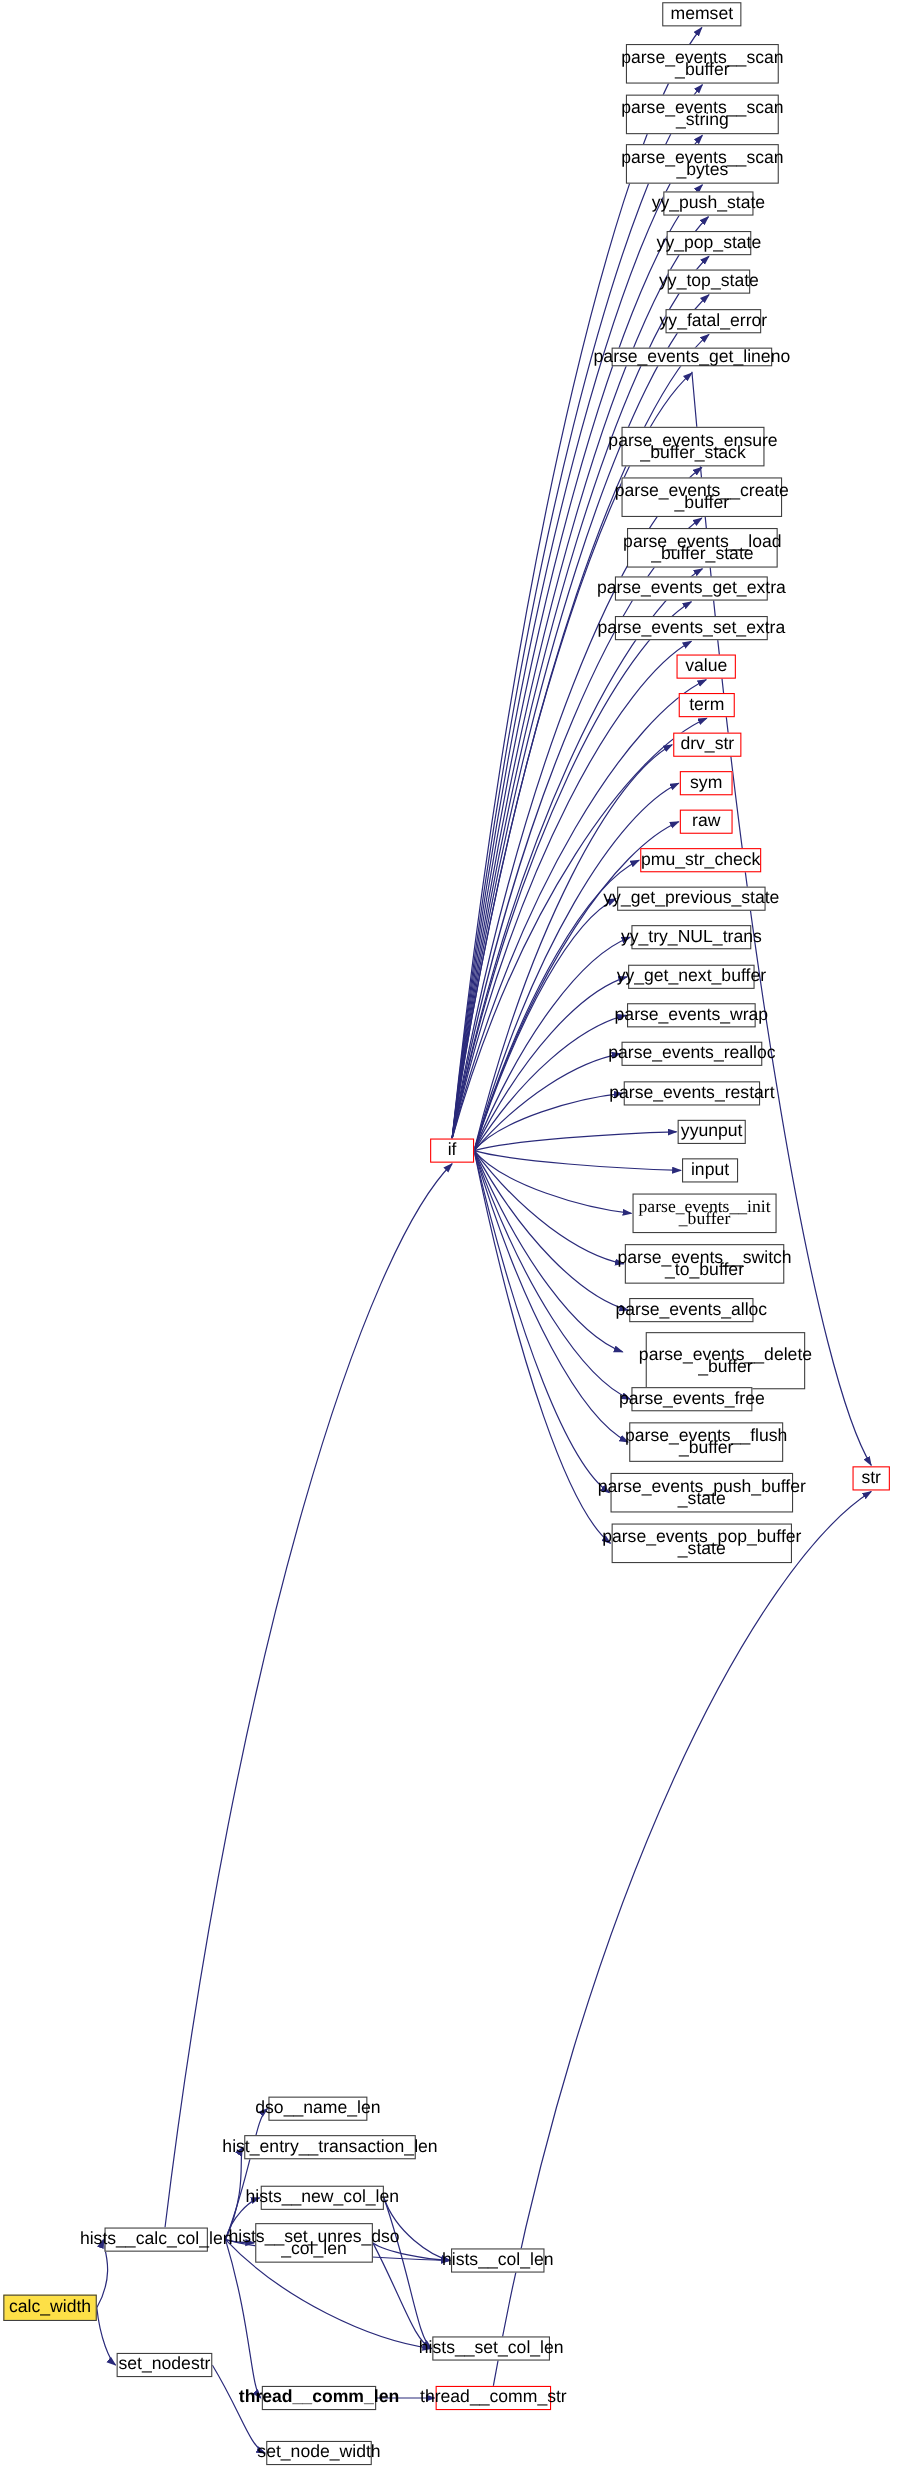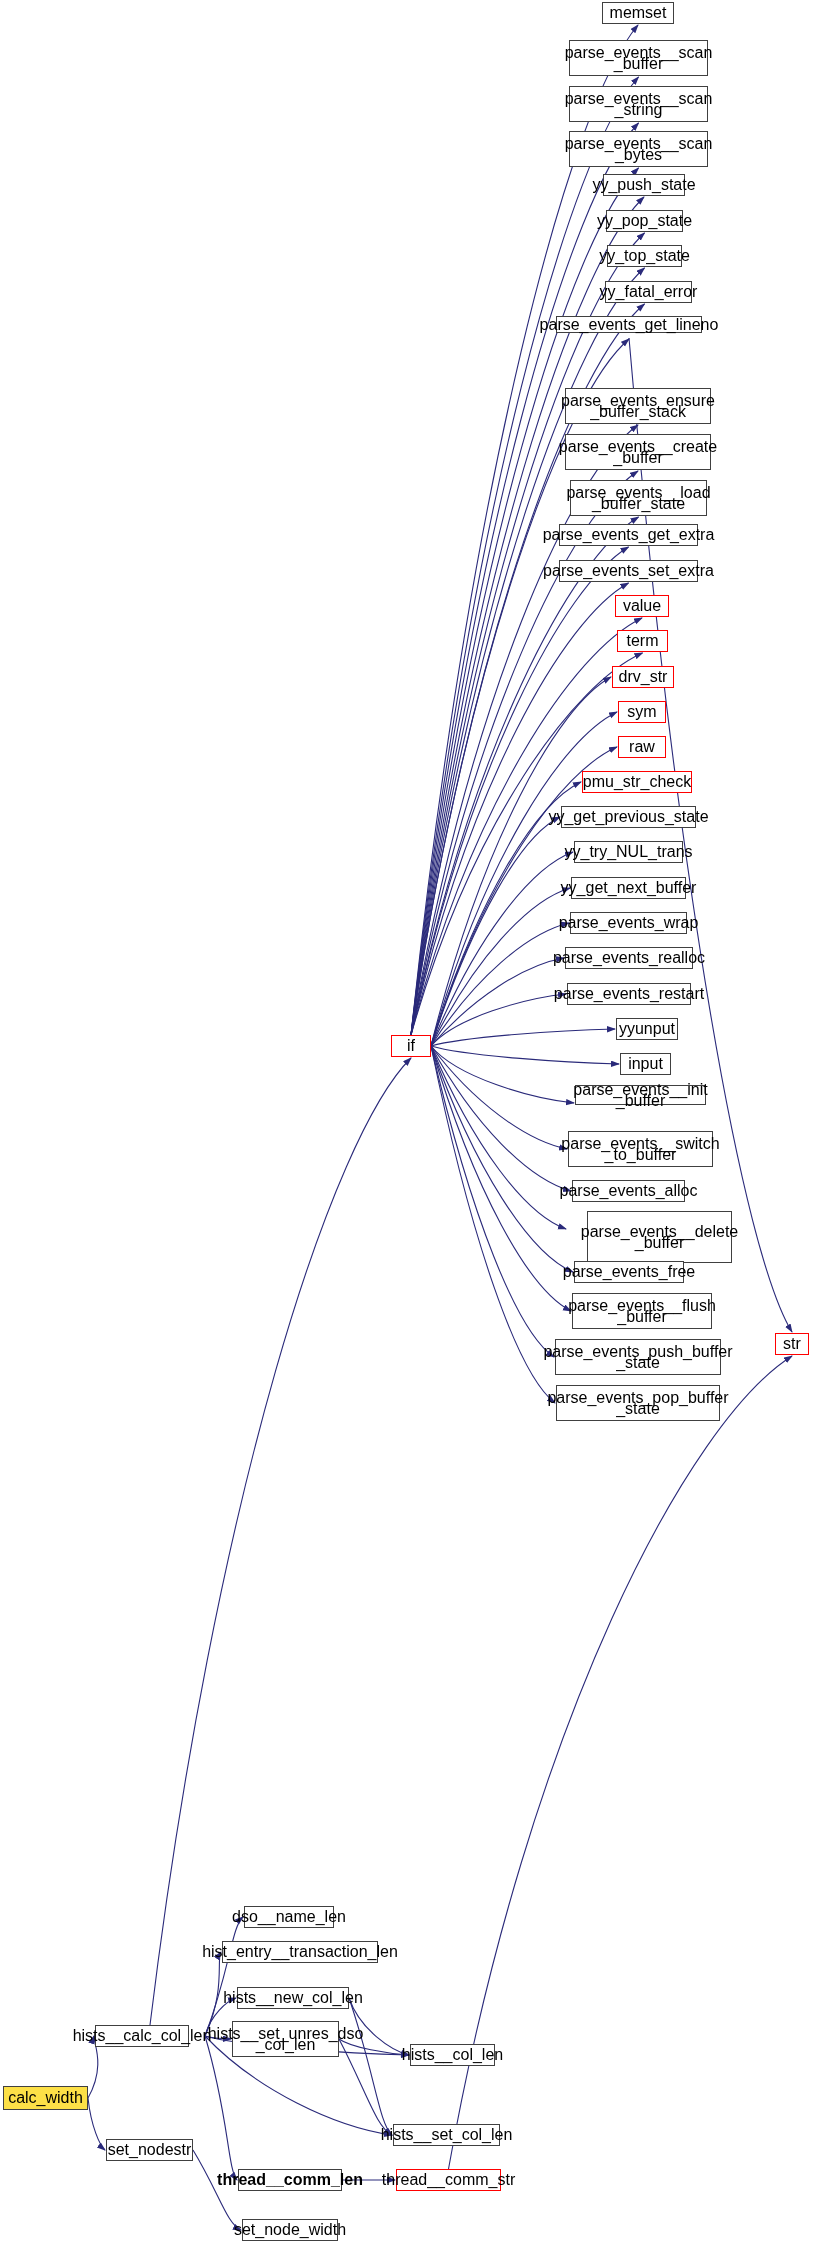--- a/index.html
+++ b/index.html
@@ -119,21 +119,21 @@
 _buffer</div>
       <div class="node" style="left: 569px; top: 86px; width: 139px; height: 36px;">parse_events__scan
 _string</div>
       <div class="node" style="left: 569px; top: 131px; width: 139px; height: 36px;">parse_events__scan
 _bytes</div>
       <div class="node" style="left: 603px; top: 174px; width: 82px; height: 22px;">yy_push_state</div>
       <div class="node" style="left: 606px; top: 210px; width: 77px; height: 22px;">yy_pop_state</div>
       <div class="node" style="left: 607px; top: 245px; width: 75px; height: 22px;">yy_top_state</div>
       <div class="node" style="left: 605px; top: 281px; width: 87px; height: 22px;">yy_fatal_error</div>
       <div class="node" style="left: 556px; top: 316px; width: 146px; height: 17px;">parse_events_get_lineno</div>
-      <div class="node" style="left: 565px; top: 388px; width: 146px; height: 36px;">parse_events_ensure
+      <div class="node" style="left: 565px; top: 388px; width: 130px; height: 36px;">parse_events_ensure
 _buffer_stack</div>
       <div class="node" style="left: 565px; top: 434px; width: 146px; height: 36px;">parse_events__create
 _buffer</div>
       <div class="node" style="left: 570px; top: 480px; width: 137px; height: 36px;">parse_events__load
 _buffer_state</div>
       <div class="node" style="left: 559px; top: 524px; width: 139px; height: 22px;">parse_events_get_extra</div>
       <div class="node" style="left: 559px; top: 560px; width: 139px; height: 22px;">parse_events_set_extra</div>
       <div class="node red" style="left: 615px; top: 595px; width: 54px; height: 22px;">value</div>
       <div class="node red" style="left: 617px; top: 630px; width: 51px; height: 22px;">term</div>
       <div class="node red" style="left: 612px; top: 666px; width: 62px; height: 22px;">drv_str</div>
@@ -141,21 +141,21 @@
       <div class="node red" style="left: 618px; top: 736px; width: 48px; height: 22px;">raw</div>
       <div class="node red" style="left: 582px; top: 771px; width: 110px; height: 22px;">pmu_str_check</div>
       <div class="node" style="left: 561px; top: 806px; width: 135px; height: 22px;">yy_get_previous_state</div>
       <div class="node" style="left: 574px; top: 841px; width: 109px; height: 22px;">yy_try_NUL_trans</div>
       <div class="node" style="left: 571px; top: 877px; width: 115px; height: 22px;">yy_get_next_buffer</div>
       <div class="node" style="left: 570px; top: 912px; width: 117px; height: 22px;">parse_events_wrap</div>
       <div class="node" style="left: 565px; top: 947px; width: 128px; height: 22px;">parse_events_realloc</div>
       <div class="node" style="left: 567px; top: 983px; width: 124px; height: 22px;">parse_events_restart</div>
       <div class="node" style="left: 616px; top: 1018px; width: 62px; height: 22px;">yyunput</div>
       <div class="node" style="left: 620px; top: 1053px; width: 51px; height: 22px;">input</div>
-      <div class="node" style="left: 575px; top: 1085px; width: 131px; height: 20px;">parse_events__init
+      <div class="node" style="left: 575px; top: 1085px; width: 131px; height: 36px; font-family: Liberation Serif, serif;">parse_events__init
 _buffer</div>
       <div class="node" style="left: 568px; top: 1131px; width: 145px; height: 36px;">parse_events__switch
 _to_buffer</div>
       <div class="node" style="left: 572px; top: 1180px; width: 113px; height: 22px;">parse_events_alloc</div>
       <div class="node" style="left: 567px; top: 1211px; width: 145px; height: 52px; margin-left: 20px;">parse_events__delete
 _buffer</div>
       <div class="node" style="left: 574px; top: 1261px; width: 110px; height: 22px;">parse_events_free</div>
       <div class="node" style="left: 572px; top: 1293px; width: 140px; height: 36px;">parse_events__flush
 _buffer</div>
       <div class="node" style="left: 555px; top: 1339px; width: 166px; height: 36px;">parse_events_push_buffer

